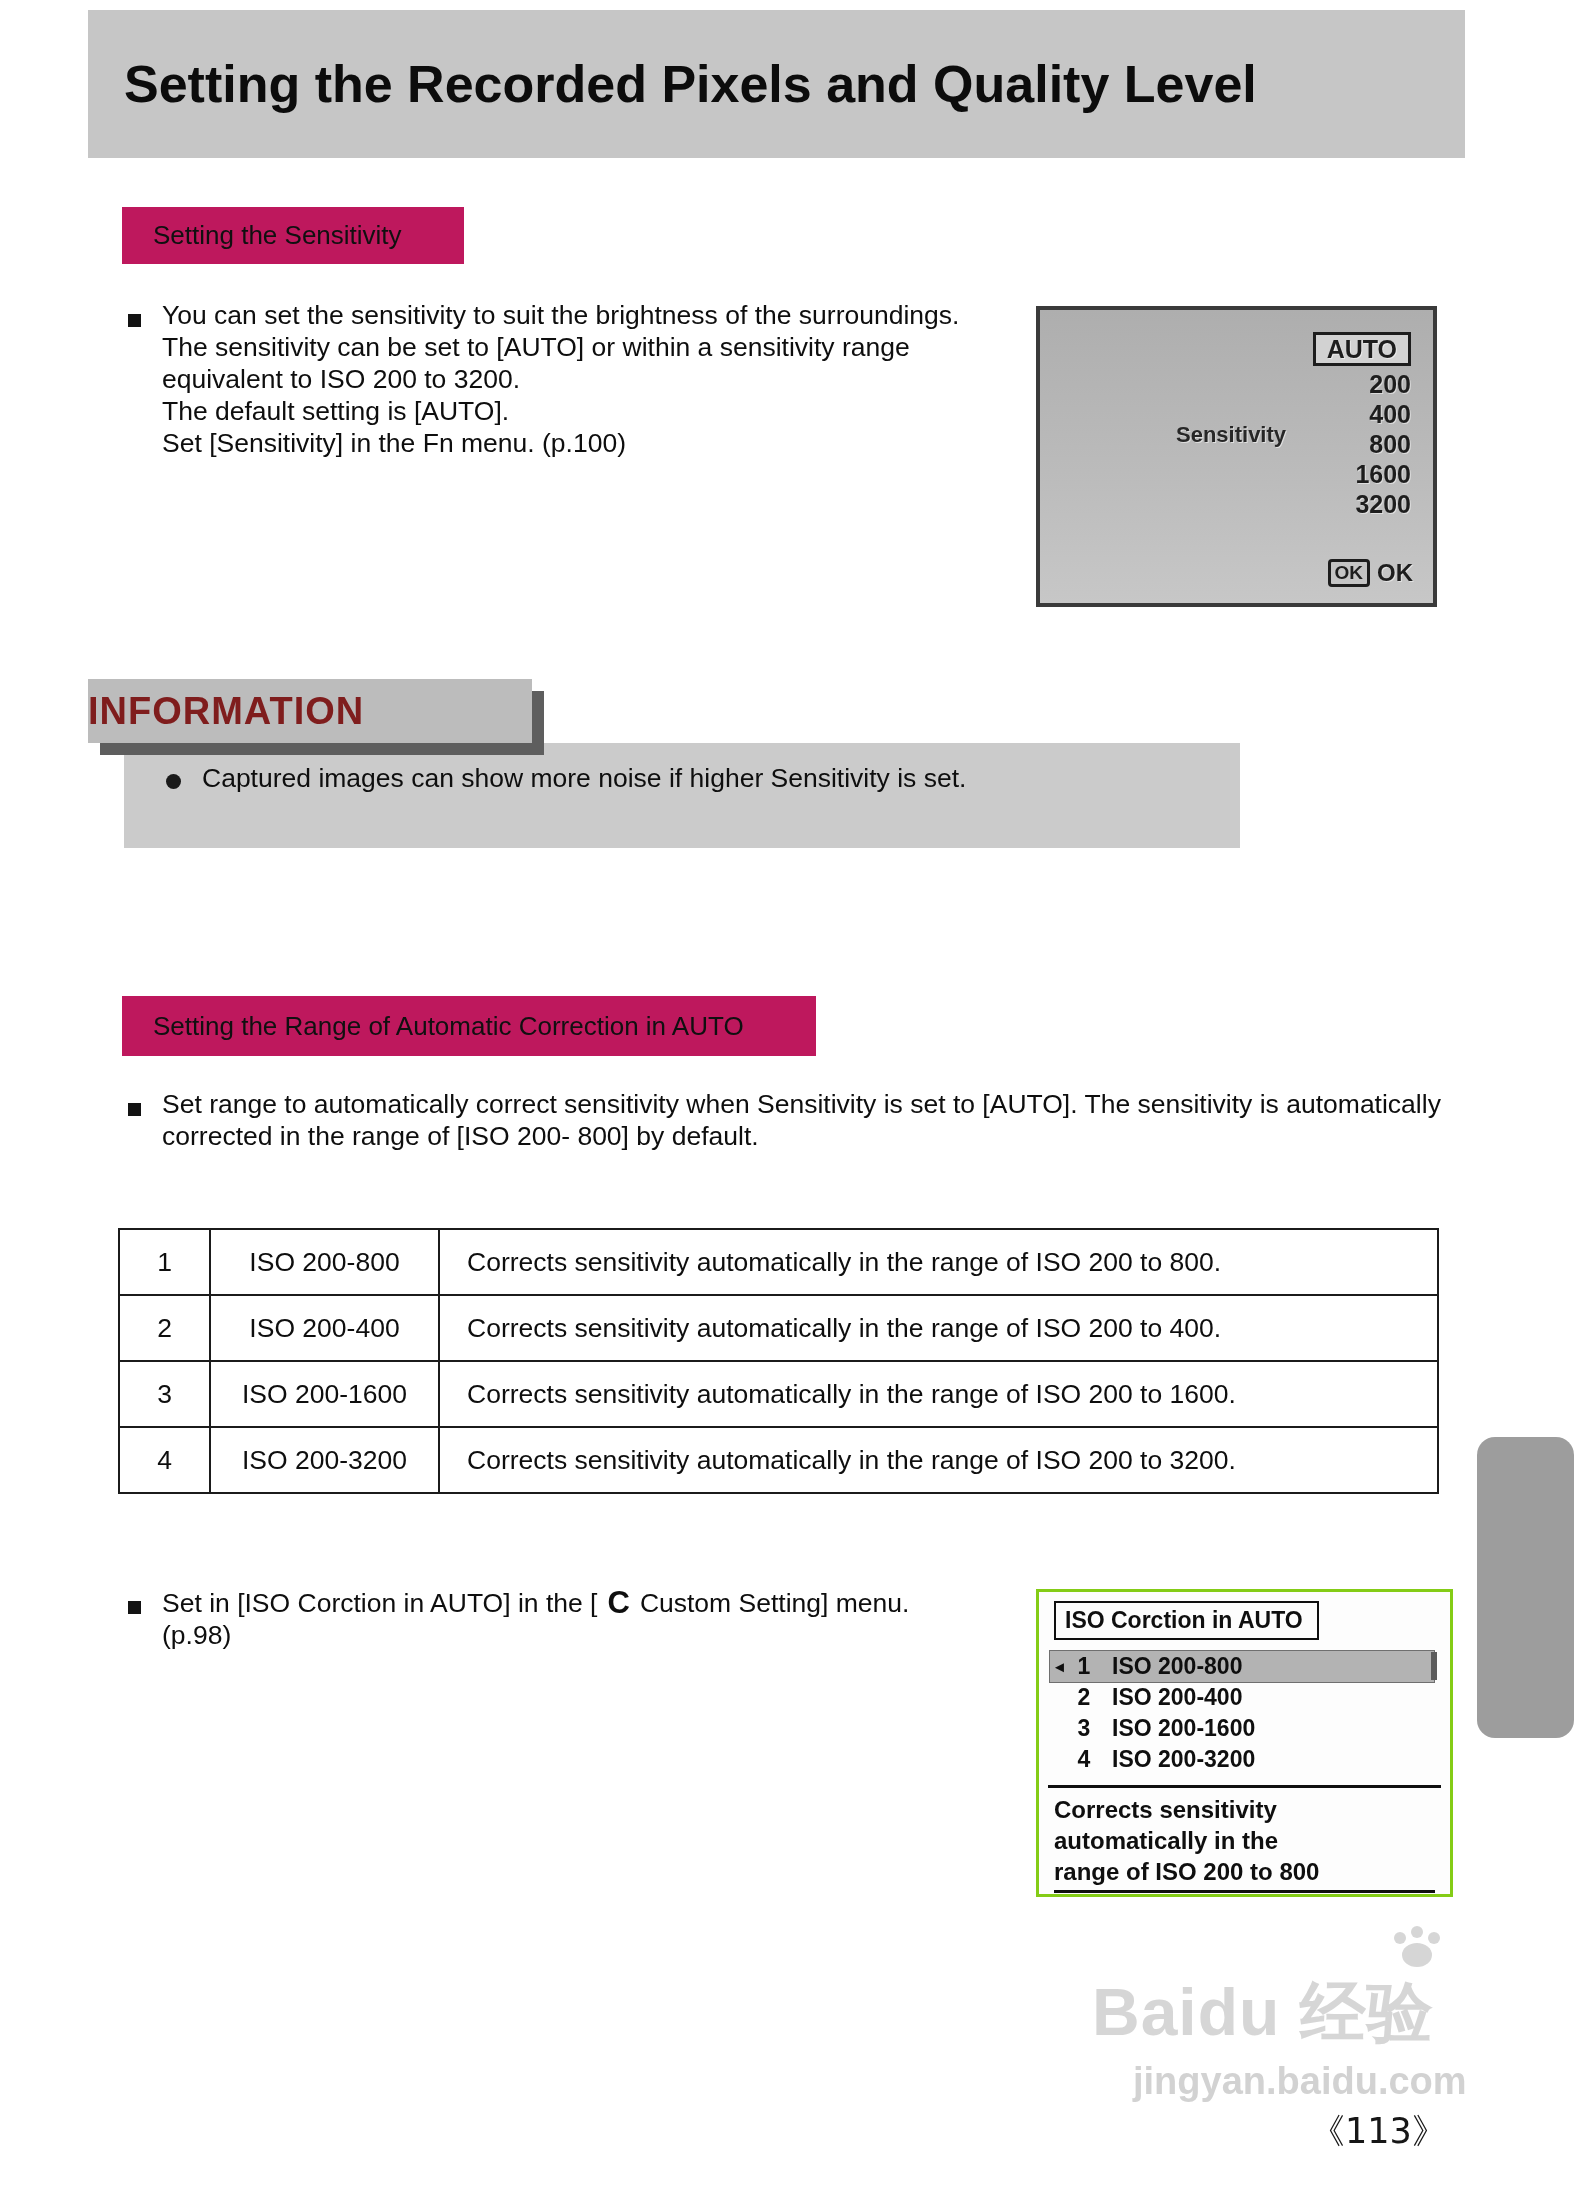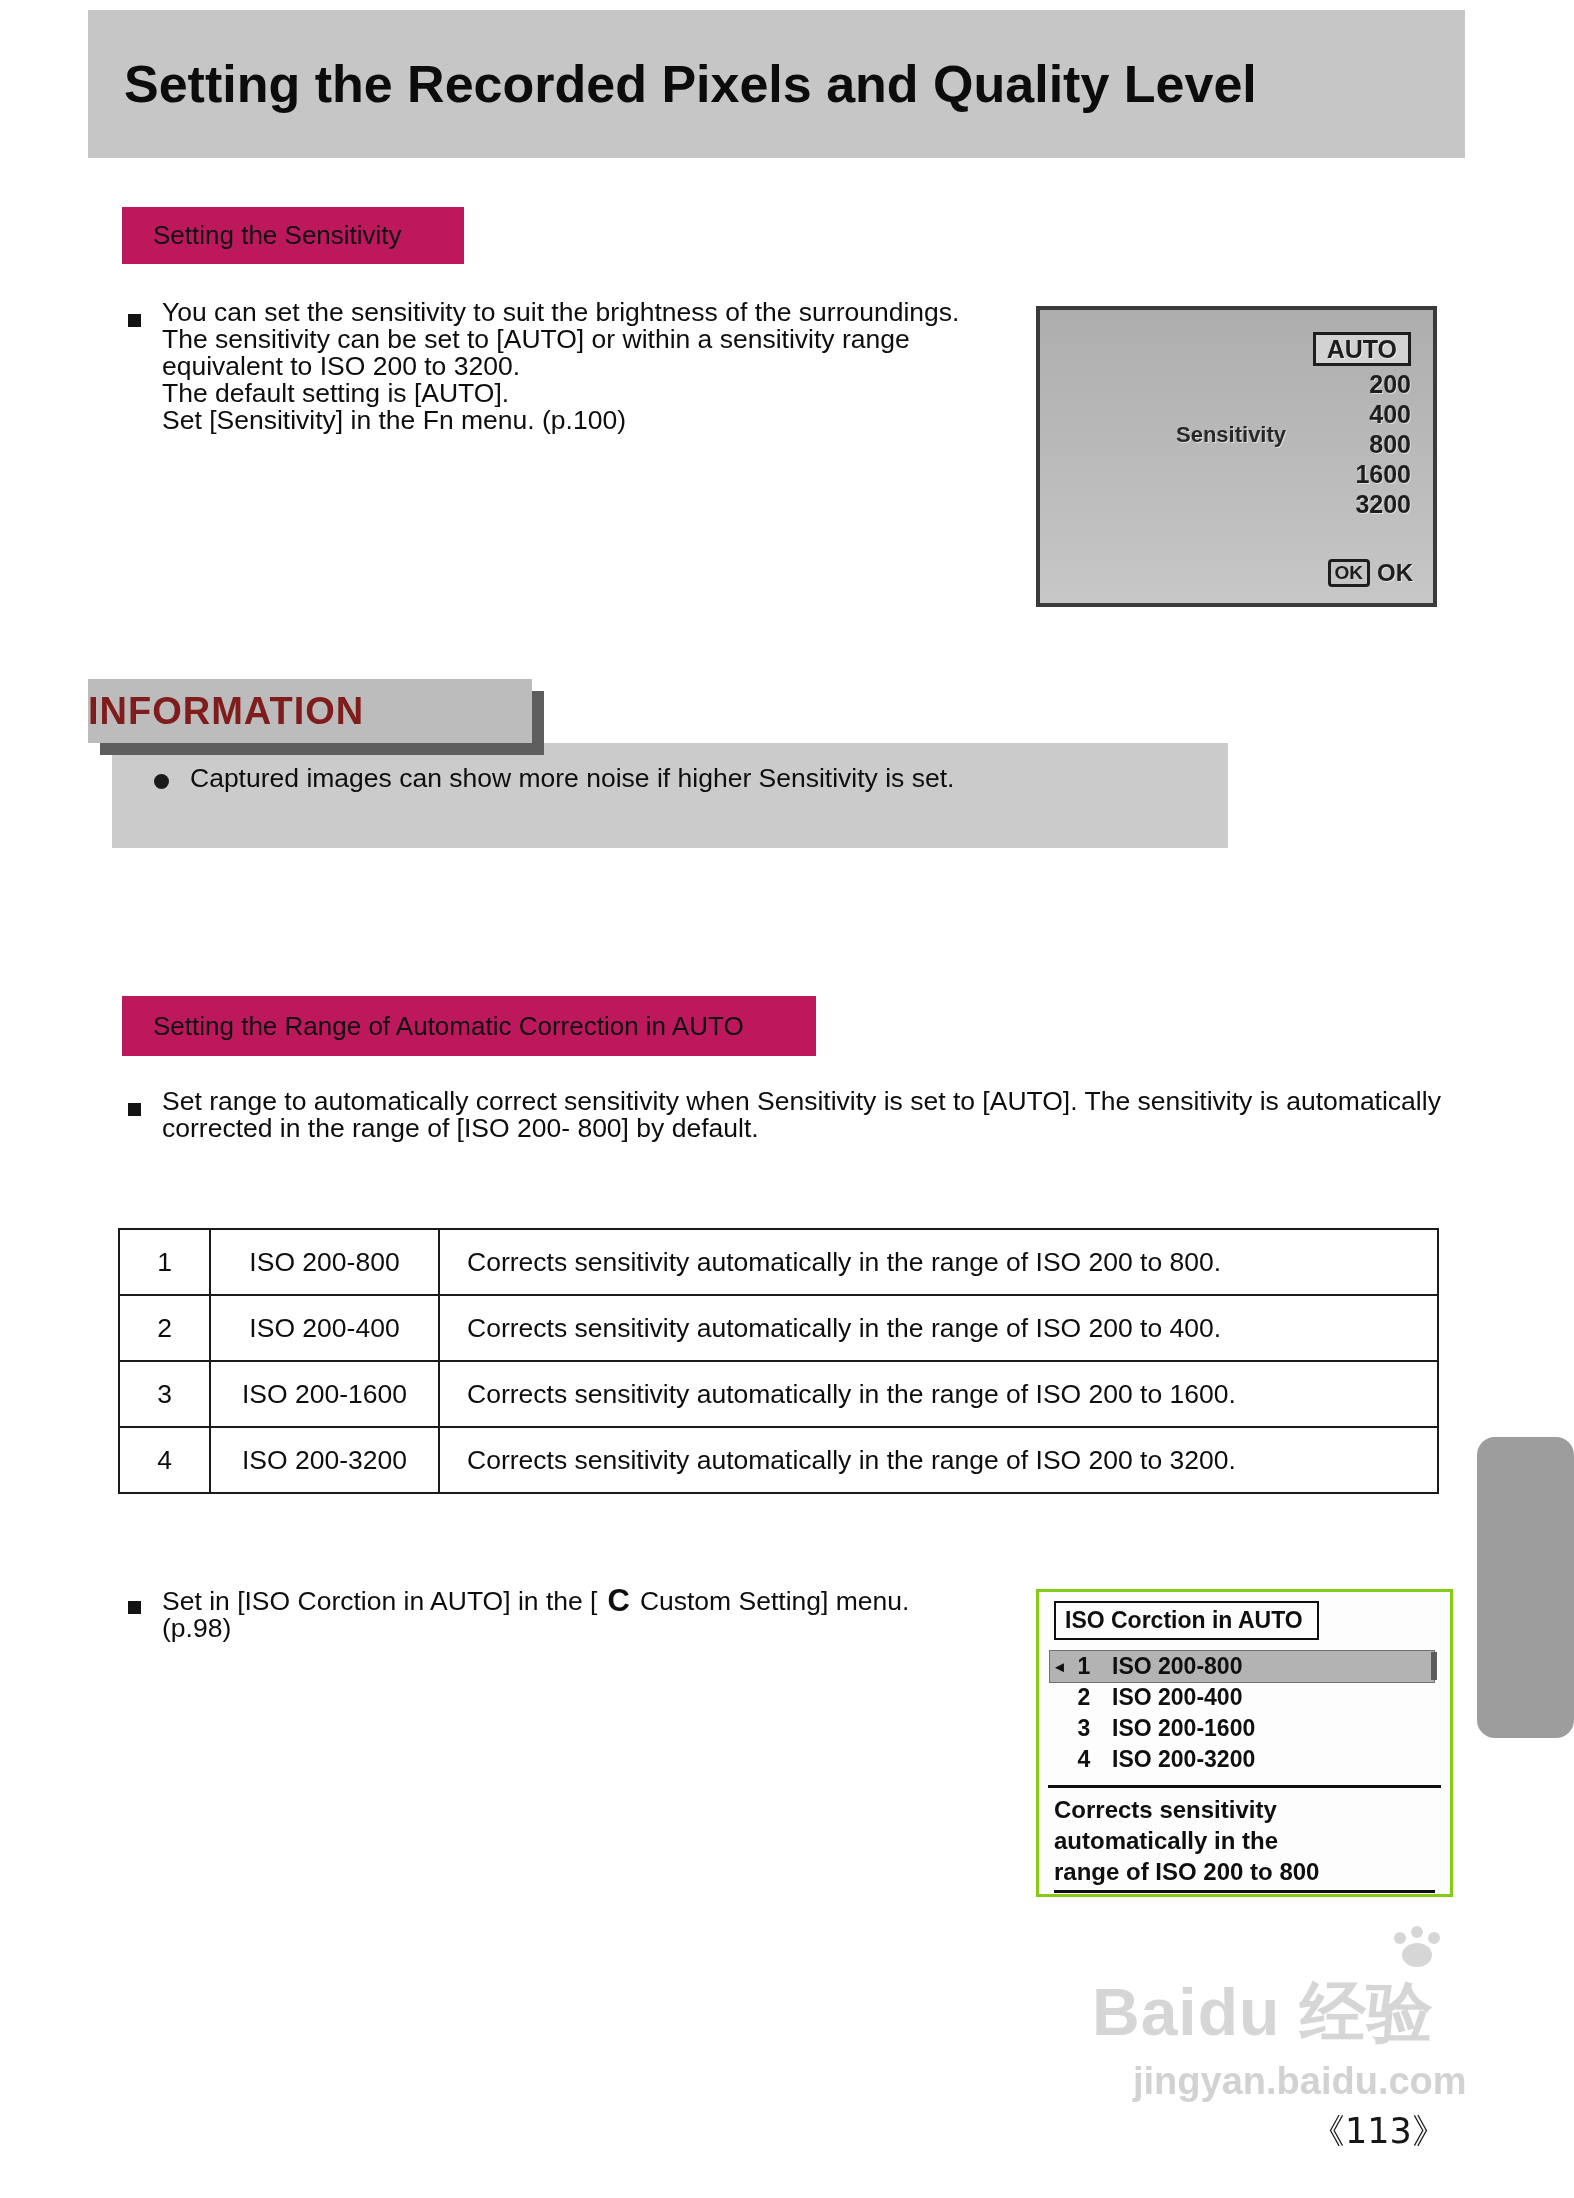--- a/index.html
+++ b/index.html
@@ -10,21 +10,21 @@
   
   .title-bar { position:absolute; left:88px; top:10px; width:1377px; height:148px; background:#c6c6c6; display:flex; align-items:center; }
   .title-bar h1 { font-size:52px; font-weight:700; padding-left:36px; color:#0c0c0c; }
 
   
   .section-label { position:absolute; background:#be185d; display:flex; align-items:center; font-size:26px; color:#101010; padding-left:31px; }
   .label-1 { left:122px; top:207px; width:342px; height:57px; }
   .label-2 { left:122px; top:996px; width:694px; height:60px; }
 
   
-  .bullet-para { position:absolute; font-size:26.5px; line-height:27px; color:#0e0e0e; }
+  .bullet-para { position:absolute; font-size:26.5px; line-height:32px; color:#0e0e0e; }
   .bullet-para .sq-bullet { position:absolute; left:-34px; top:15px; width:13px; height:13px; background:#131313; }
   .para-1 { left:162px; top:299px; width:798px; }
   .para-2 { left:162px; top:1088px; width:1292px; }
   .para-3 { left:162px; top:1586px; width:840px; }
   .inline-line { display:block; }
   .c-icon { display:inline-block; font-size:31px; font-weight:700; margin:0 10px; transform:translateY(1px); }
 
   
   .lcd-1 { position:absolute; left:1036px; top:306px; width:401px; height:301px;
            border:4px solid #3a3a3a;
@@ -33,21 +33,21 @@
   .lcd-1 .lcd-options { position:absolute; right:22px; top:22px; display:flex; flex-direction:column; align-items:flex-end; font-size:25px; font-weight:700; color:#1d1d1d; }
   .lcd-1 .opt { line-height:30px; text-shadow:1px 1px 0 rgba(255,255,255,0.5); }
   .lcd-1 .opt.boxed { border:3px solid #1d1d1d; line-height:26px; padding:1px 11px; margin-bottom:3px; background:#d2d2d2; }
   .lcd-1 .ok-row { position:absolute; right:20px; bottom:16px; display:flex; align-items:center; gap:7px; }
   .lcd-1 .ok-badge { border:3px solid #1d1d1d; border-radius:4px; font-size:19px; font-weight:700; padding:0 4px; color:#1d1d1d; }
   .lcd-1 .ok-text { font-size:24px; font-weight:700; color:#1d1d1d; text-shadow:1px 1px 0 rgba(255,255,255,0.5); }
 
   
   .info-heading { position:absolute; left:88px; top:679px; width:444px; height:64px; background:#bcbcbc; box-shadow:12px 12px 0 #5e5e5e; display:flex; align-items:center; z-index:2; }
   .info-heading span { font-size:38px; font-weight:700; letter-spacing:1px; color:#7f1d1d; }
-  .info-bar { position:absolute; left:112px; top:743px; width:1116px; height:105px; background:#cbcbcb; }
+  .info-bar { position:absolute; left:124px; top:743px; width:1116px; height:105px; background:#cbcbcb; }
   .info-bar .circle-bullet { position:absolute; left:42px; top:31px; width:15px; height:15px; border-radius:50%; background:#1a1a1a; }
   .info-bar .note-text { position:absolute; left:78px; top:20px; font-size:26.5px; color:#0e0e0e; }
 
   
   .iso-table { position:absolute; left:118px; top:1228px; width:1321px; border-collapse:collapse; font-size:26.5px; color:#0e0e0e; }
   .iso-table td { border:2px solid #1b1b1b; height:66px; }
   .iso-table .c-num { width:91px; text-align:center; }
   .iso-table .c-range { width:229px; text-align:center; }
   .iso-table .c-desc { padding-left:27px; }
 

